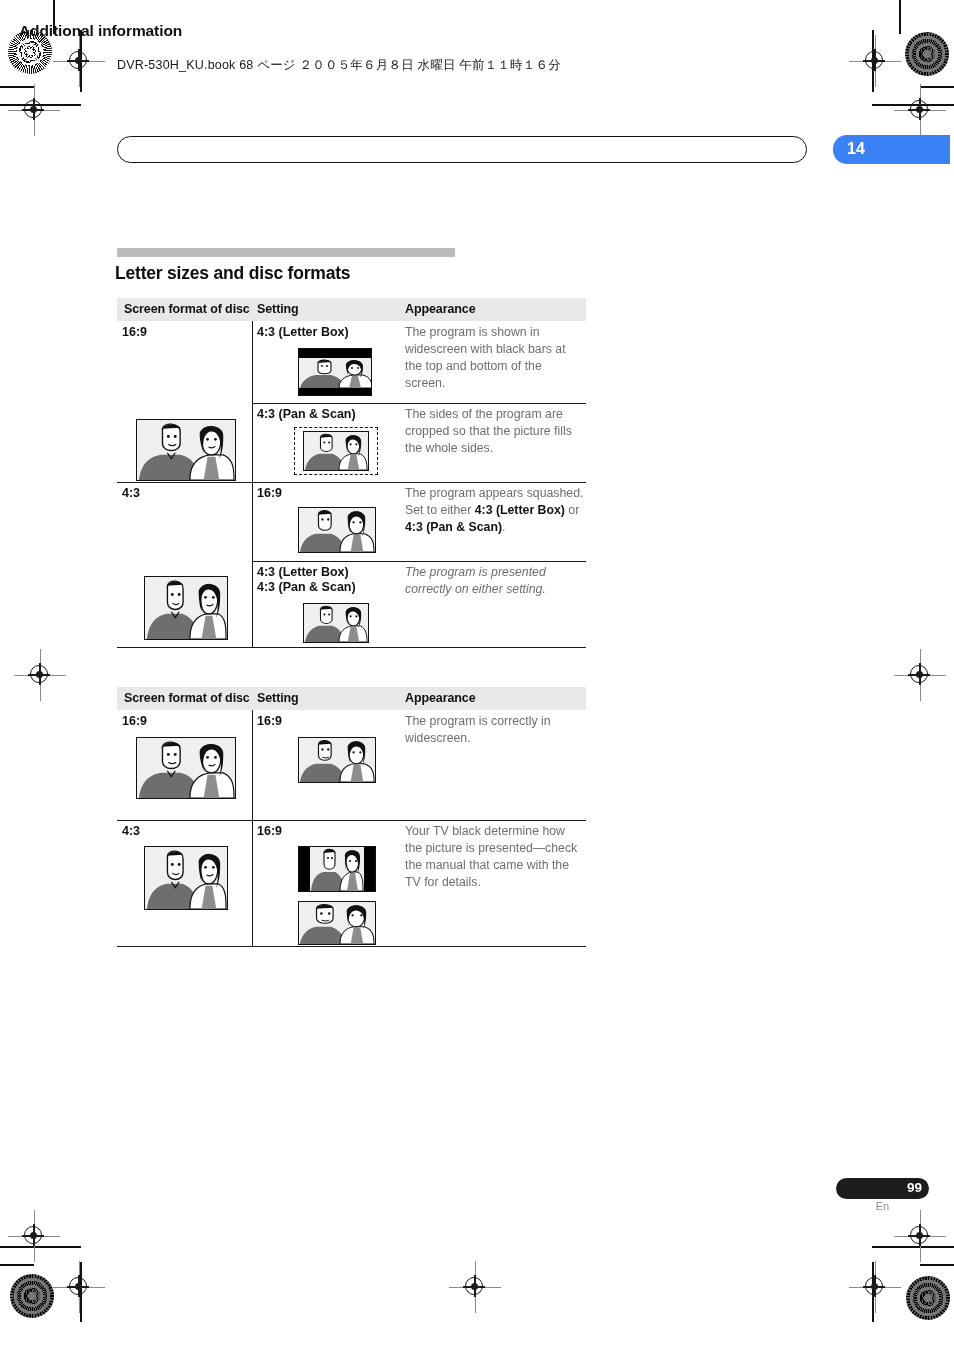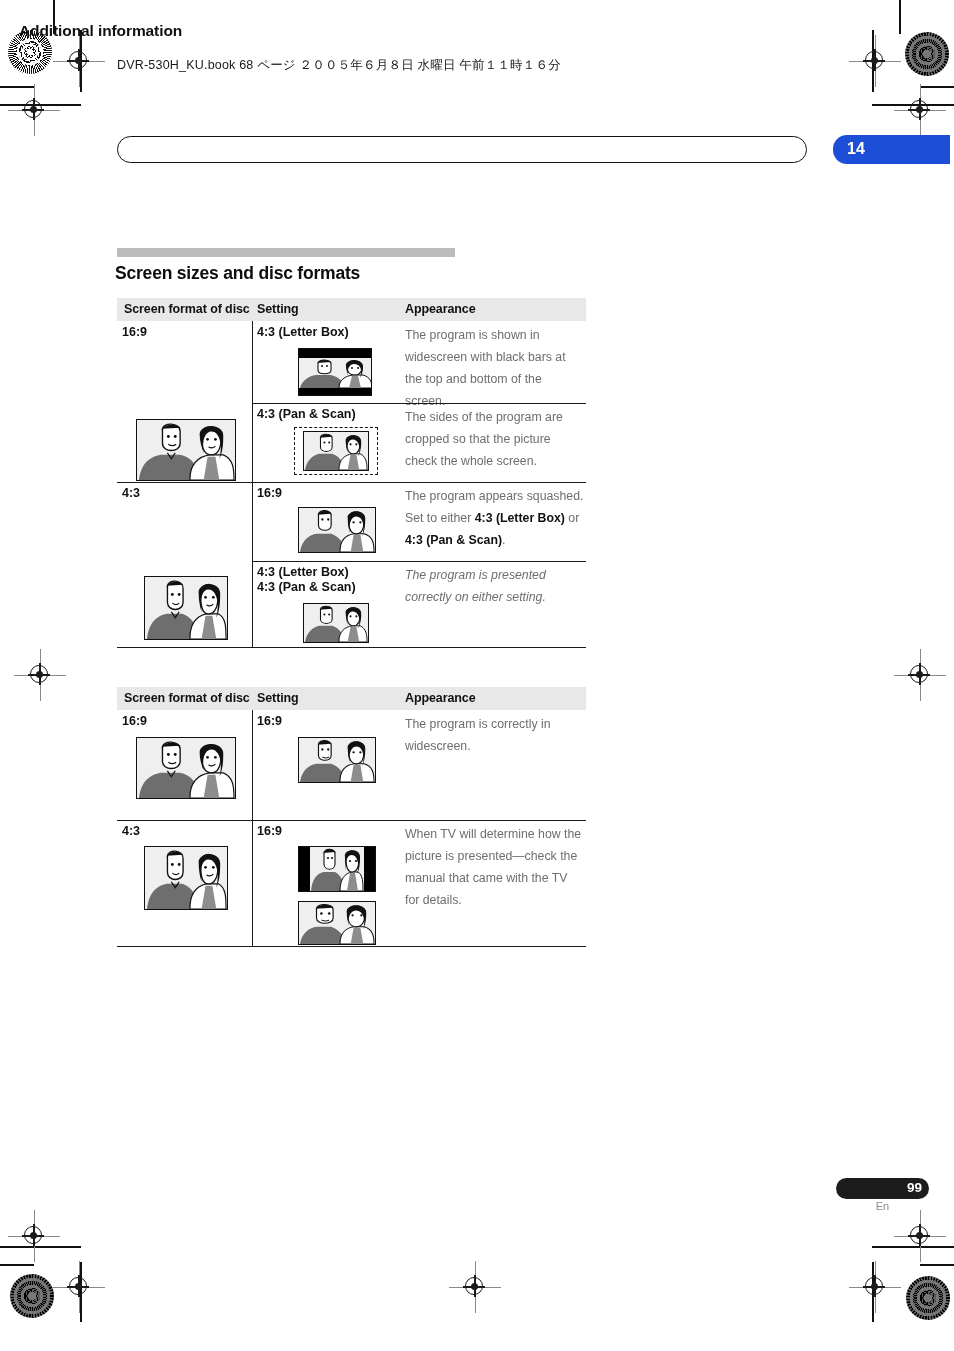--- a/index.html
+++ b/index.html
@@ -42,21 +42,21 @@
   .runhead{
     position:absolute;left:117px;top:136px;width:690px;height:27px;
     border:1.4px solid #111;border-radius:14px;box-sizing:border-box;
   }
   .runhead-title{
     position:absolute;left:19px;top:4px;
     font-size:15.5px;font-weight:bold;color:#111;letter-spacing:-0.1px;margin-top:18px;
   }
   .chapbadge{
     position:absolute;left:833px;top:135px;width:117px;height:29px;
-    background:#1d4ed8;border-radius:14px 0 0 14px;
+    background:#3b82f6;border-radius:14px 0 0 14px;
   }
   .chapbadge span{
     position:absolute;left:14px;top:5px;color:#fff;font-size:16px;font-weight:bold;
   }
 
   
   .rulebar{position:absolute;left:117px;top:248px;width:338px;height:9px;background:#bcbcbc;}
   .sect-title{
     position:absolute;left:115px;top:263px;
     font-size:17.5px;font-weight:bold;color:#0d0d0d;letter-spacing:-0.2px;
@@ -83,21 +83,21 @@
 
   .grp{position:relative;}
   .fmt-label{
     position:absolute;left:5px;font-size:12.5px;font-weight:bold;color:#111;
   }
   .set-label{
     position:absolute;left:140px;font-size:12.5px;font-weight:bold;color:#111;line-height:15px;
   }
   .appear{
     position:absolute;left:288px;width:180px;
-    font-size:12.3px;color:#6e6e6e;line-height:22px;
+    font-size:12.3px;color:#6e6e6e;line-height:17px;
   }
   .appear b{color:#111;}
 
   
   .pic{position:absolute;box-sizing:border-box;}
   .pic .frame{position:absolute;inset:0;border:1.3px solid #111;box-sizing:border-box;overflow:hidden;background:#efefef;}
   .bar-t,.bar-b{position:absolute;left:0;right:0;background:#000;}
   .bar-l,.bar-r{position:absolute;top:0;bottom:0;background:#000;}
   .dashbox{position:absolute;border:1.4px dashed #111;box-sizing:border-box;}
 
@@ -230,21 +230,21 @@
 
 <div class="fileinfo">DVR-530H_KU.book  68 ページ  ２００５年６月８日   水曜日   午前１１時１６分</div>
 
 <div class="runhead"></div>
 <div class="runhead-title">Additional information</div>
 <div class="chapbadge">
   <span>14</span>
 </div>
 
 <div class="rulebar"></div>
-<div class="sect-title">Screen sizes and disc formats</div>
+<div class="sect-title">Letter sizes and disc formats</div>
 
 <div class="tbl" style="top:298px;">
   <div class="tbl-colhead">
     <div class="ch ch-a">Screen format of disc</div>
     <div class="ch ch-b">Setting</div>
     <div class="ch ch-c">Appearance</div>
   </div>
 
   <div class="body-wrap" style="height:327px;">
 
@@ -296,21 +296,21 @@
               <circle cx="53" cy="10" r="1" fill="#111"></circle>
                 <circle cx="59" cy="10" r="1" fill="#111"></circle>
             </svg>
           </div>
         </div>
       </div>
       <div class="hline" style="top:82px;"></div>
 
       <div>
         <div class="set-label" style="top:86px;">4:3 (Pan &amp; Scan)</div>
-        <div class="appear" style="top:85px;">The sides of the program are cropped so that the picture check the whole screen.</div>
+        <div class="appear" style="top:85px;">The sides of the program are cropped so that the picture fills the whole sides.</div>
         <div class="dashbox" style="left:177px;top:106px;width:84px;height:48px;"></div>
         <div class="pic" style="left:186px;top:110px;width:66px;height:40px;">
           <div class="frame">
             <svg viewBox="0 0 66 40" preserveAspectRatio="none" style="width:100%;height:100%;display:block;">
               <rect width="66" height="40" fill="#efefef"></rect>
               <path d="M1 40 C3 29 10 24 16 23 L29 23 C36 25 41 32 42 40 Z" fill="#6e6e6e"></path>
               <path d="M17 6 C17 1 29 1 29 7 L29 16 C29 22 17 22 17 16 Z" fill="#fff" stroke="#111" stroke-width="1.1"></path>
               <path d="M16 7 C17 1 30 1 30 7 L29 5 L16 6 Z" fill="#111"></path>
               <circle cx="21" cy="11" r="1.1" fill="#111"></circle>
                 <circle cx="26" cy="11" r="1.1" fill="#111"></circle>
@@ -484,21 +484,21 @@
             <path d="M57 15 C57 5 75 5 75 17 C75 31 71 38 65 38 C58 38 57 29 57 19 Z" fill="#fff" stroke="#111" stroke-width="1.3"></path>
             <path d="M55 17 C53 5 79 3 77 19 C77 31 75 38 73 42 C77 27 73 13 65 13 C59 13 56 21 58 36 C56 30 55 23 55 17 Z" fill="#111"></path>
             <circle cx="62" cy="21" r="1.4" fill="#111"></circle>
               <circle cx="70" cy="21" r="1.4" fill="#111"></circle>
             <path d="M63 29 q4 2 7 -1" stroke="#111" stroke-width="1.1" fill="none"></path>
           </svg>
         </div>
       </div>
       <div>
         <div class="set-label" style="top:114px;">16:9</div>
-        <div class="appear" style="top:113px;">When TV will determine how the picture is presented—check the manual that came with the TV for details.</div>
+        <div class="appear" style="top:113px;">Your TV black determine how the picture is presented—check the manual that came with the TV for details.</div>
 
         <div class="pic" style="left:181px;top:136px;width:78px;height:46px;">
           <div class="frame">
             <div class="bar-l" style="left:0;width:11px;"></div>
             <div class="bar-r" style="right:0;width:11px;"></div>
             <svg viewBox="0 0 54 44" preserveAspectRatio="none" style="position:absolute;left:11px;top:0;width:54px;height:44px;display:block;">
               <rect width="54" height="44" fill="#efefef"></rect>
               <path d="M1 44 C2 31 8 26 14 25 L25 25 C31 28 34 35 35 44 Z" fill="#6e6e6e"></path>
               <path d="M14 6 C14 1 25 1 25 7 L25 17 C25 24 14 24 14 17 Z" fill="#fff" stroke="#111" stroke-width="1.1"></path>
               <path d="M13 7 C14 1 26 1 26 7 L25 5 L13 6 Z" fill="#111"></path>

